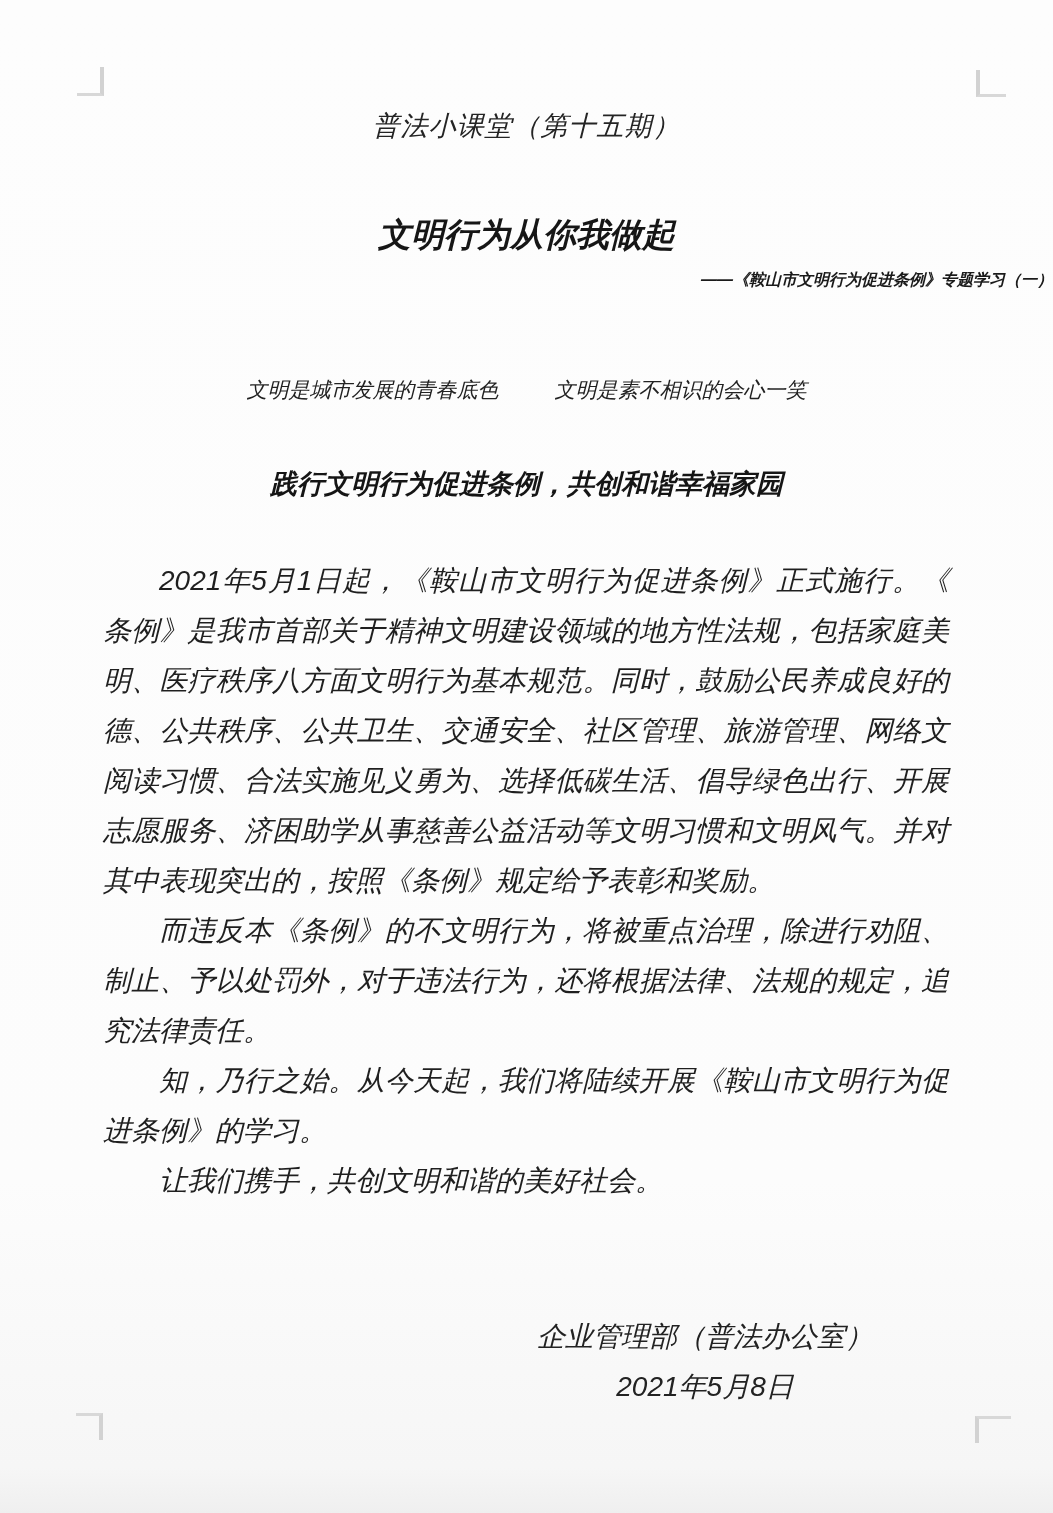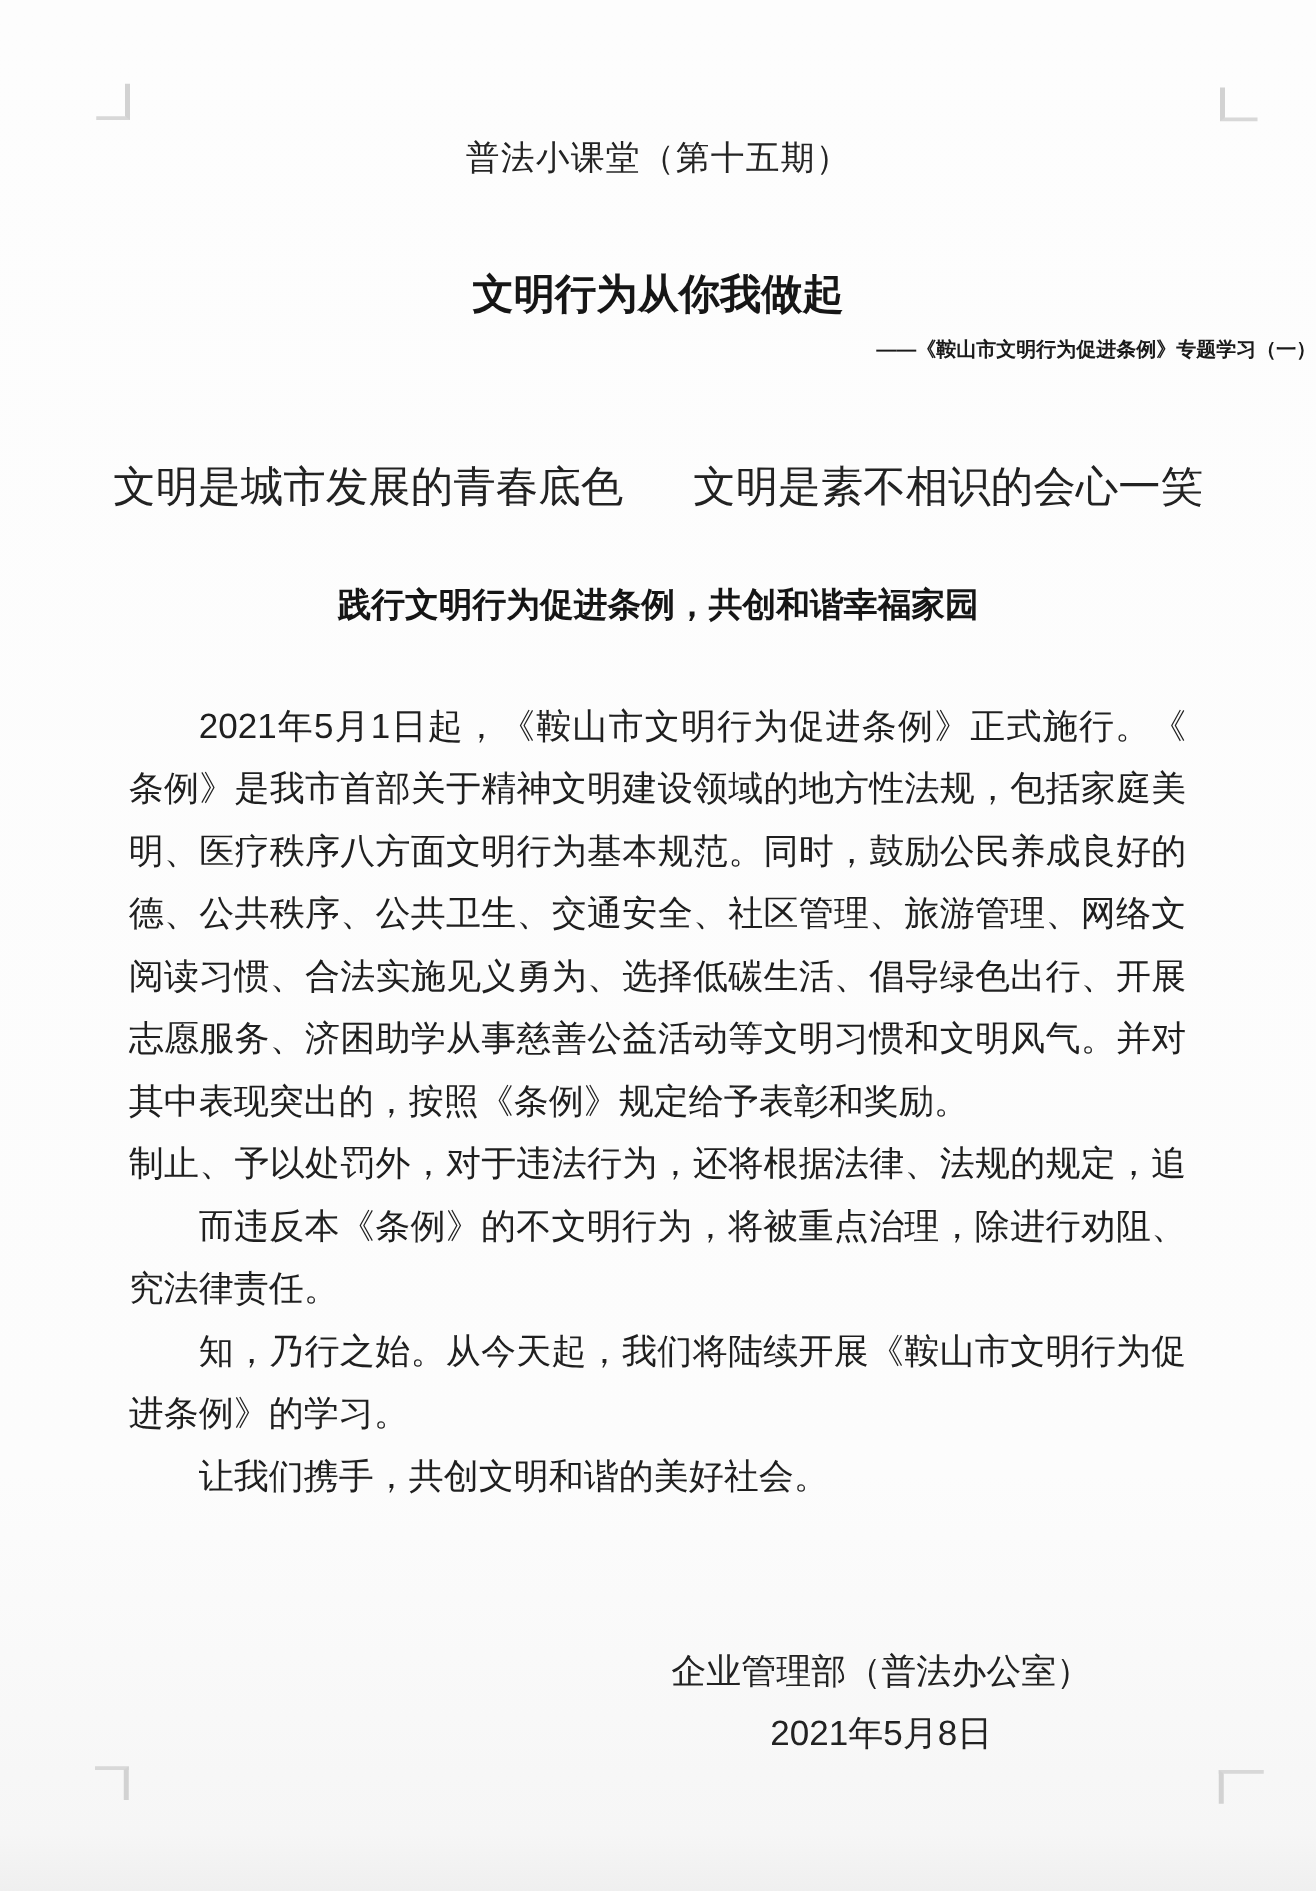--- a/index.html
+++ b/index.html
@@ -8,20 +8,21 @@
     position: relative;
     width: 1053px;
     height: 1513px;
     margin: 0 auto;
     background:
       linear-gradient(180deg, #fdfdfd 0%, #fcfcfc 78%, #f6f6f6 97%, #efefef 100%),
       #fcfcfc;
     font-family: "Liberation Sans", "DejaVu Sans", sans-serif;
     color: #1e1e1e;
     overflow: hidden;
+    font-style: italic;
   }
 
   
   .corner { position: absolute; }
   .corner-tl { left: 77px;  top: 67px;    width: 27px; height: 29px; border-right: 4px solid #d2d2d2; border-bottom: 3px solid #d8d8d8; }
   .corner-tr { left: 976px; top: 70px;    width: 30px; height: 27px; border-left: 4px solid #d2d2d2;  border-bottom: 3px solid #d8d8d8; }
   .corner-bl { left: 76px;  top: 1413px;  width: 27px; height: 27px; border-top: 3px solid #d8d8d8;   border-right: 4px solid #d2d2d2; }
   .corner-br { left: 975px; top: 1416px;  width: 36px; height: 27px; border-top: 3px solid #d8d8d8;   border-left: 4px solid #d2d2d2; }
 
   .issue-header {
@@ -30,21 +31,21 @@
   }
   .doc-title {
     position: absolute; top: 213px; left: 0; width: 100%;
     text-align: center; font-size: 33px; font-weight: bold; color: #161616;
   }
   .doc-subtitle {
     position: absolute; top: 270px; left: 0; width: 100%;
     text-align: right; font-size: 16px; font-weight: bold; color: #1a1a1a;
   }
 
-  .verse { position: absolute; top: 365px; left: 0; width: 100%; font-size: 34px; color: #222; }
+  .verse { position: absolute; top: 365px; left: 0; width: 100%; font-size: 21px; color: #222; }
   .verse-line { display: flex; justify-content: center; gap: 56px; height: 50px; align-items: center; }
 
   .slogan {
     position: absolute; top: 466px; left: 0; width: 100%;
     text-align: center; font-size: 27px; font-weight: bold; color: #151515;
   }
 
   .body-text {
     position: absolute; top: 556px; left: 103px; width: 846px;
     font-size: 28px; line-height: 50px; color: #1f1f1f;
@@ -86,22 +87,22 @@
   <div class="slogan">践行文明行为促进条例，共创和谐幸福家园</div>
 
   <div class="body-text">
       <div class="body-line indent">2021年5月1日起，《鞍山市文明行为促进条例》正式施行。《</div>
       <div class="body-line">条例》是我市首部关于精神文明建设领域的地方性法规，包括家庭美</div>
       <div class="body-line">明、医疗秩序八方面文明行为基本规范。同时，鼓励公民养成良好的</div>
       <div class="body-line">德、公共秩序、公共卫生、交通安全、社区管理、旅游管理、网络文</div>
       <div class="body-line">阅读习惯、合法实施见义勇为、选择低碳生活、倡导绿色出行、开展</div>
       <div class="body-line">志愿服务、济困助学从事慈善公益活动等文明习惯和文明风气。并对</div>
       <div class="body-line para-end">其中表现突出的，按照《条例》规定给予表彰和奖励。</div>
+      <div class="body-line indent">而违反本《条例》的不文明行为，将被重点治理，除进行劝阻、</div>
       <div class="body-line">制止、予以处罚外，对于违法行为，还将根据法律、法规的规定，追</div>
-      <div class="body-line indent">而违反本《条例》的不文明行为，将被重点治理，除进行劝阻、</div>
       <div class="body-line para-end">究法律责任。</div>
       <div class="body-line indent">知，乃行之始。从今天起，我们将陆续开展《鞍山市文明行为促</div>
       <div class="body-line para-end">进条例》的学习。</div>
       <div class="body-line indent para-end">让我们携手，共创文明和谐的美好社会。</div>
     </div>
 
   <div class="footer">
     <div class="footer-dept">企业管理部（普法办公室）</div>
     <div class="footer-date">2021年5月8日</div>
   </div>

